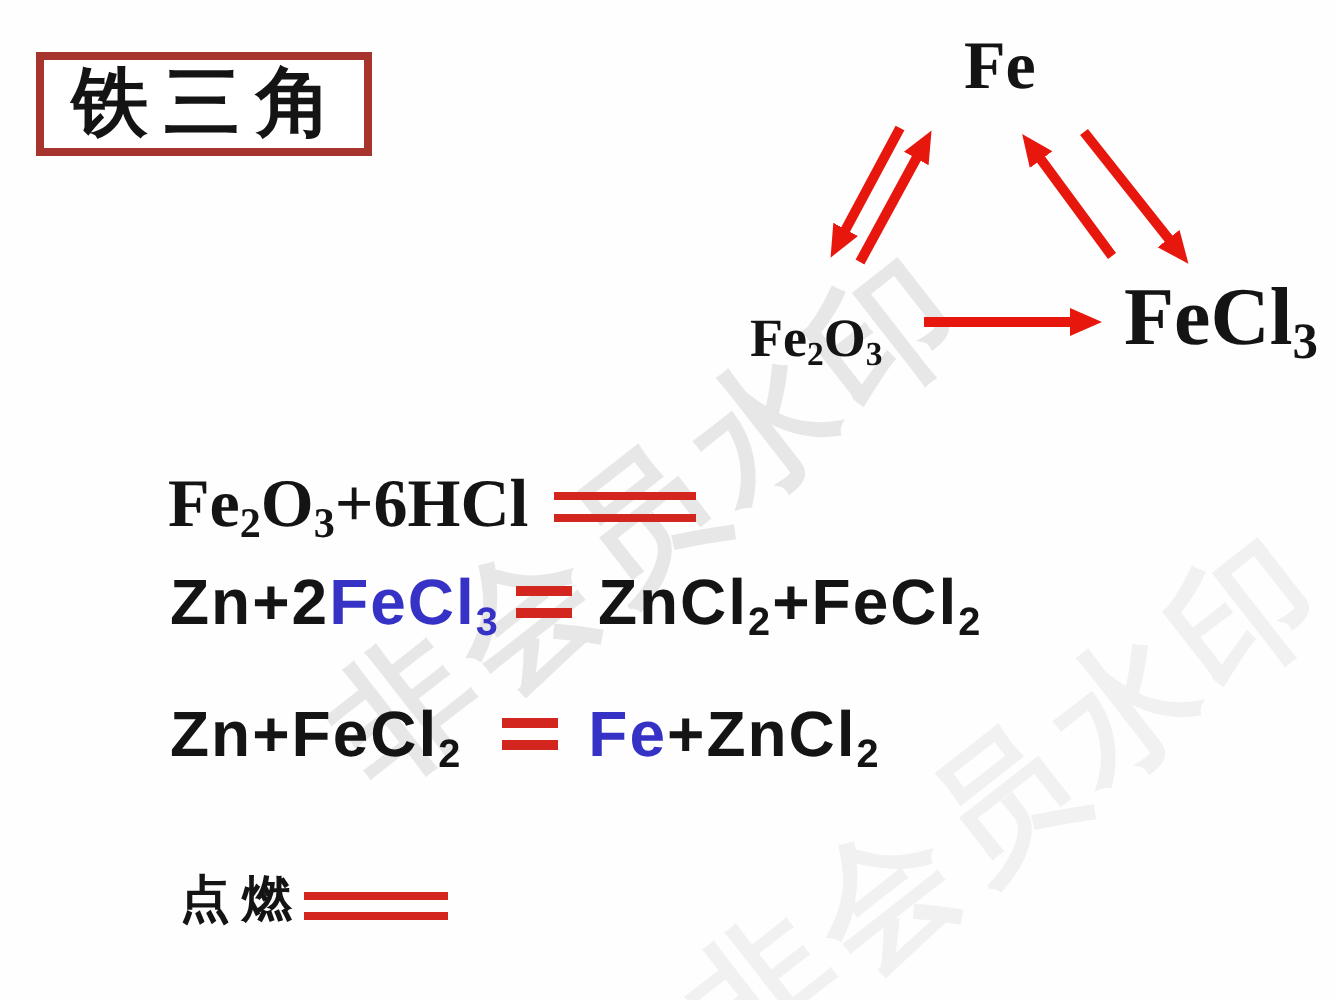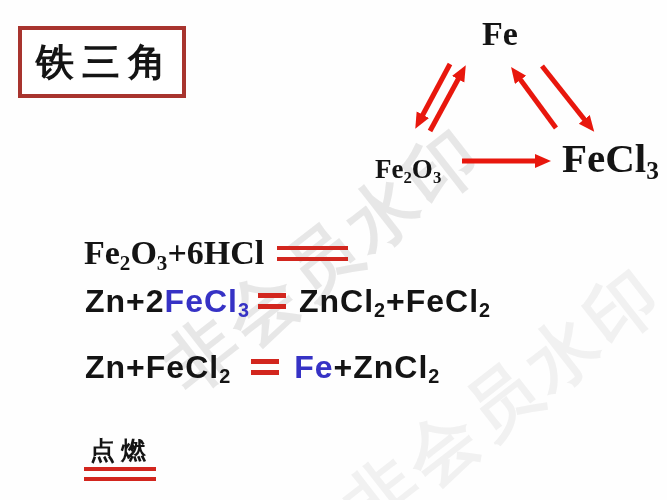--- a/index.html
+++ b/index.html
@@ -19,21 +19,21 @@
     position:absolute;font-size:70px;font-weight:bold;letter-spacing:6px;white-space:nowrap;
     color:var(--wm);opacity:.38;transform:rotate(-38deg);transform-origin:0 50%;
     font-family:"Liberation Sans","DejaVu Sans",sans-serif;pointer-events:none;user-select:none;
   }
   .wm1{left:175px;top:330px;}
   .wm2{left:355px;top:470px;opacity:.22;}
   
   .arrows{position:absolute;left:0;top:0;}
   
   .title-box{
-    position:absolute;left:18px;top:26px;width:168px;height:72px;box-sizing:border-box;
+    position:absolute;left:18px;top:26px;width:168px;height:52px;box-sizing:border-box;
     border:4px solid var(--borderred);background:#fff;
     display:flex;align-items:center;justify-content:center;
   }
   .title-text{font-size:38px;font-weight:bold;letter-spacing:8px;padding-left:6px;line-height:1;}
   
   .tri-node{position:absolute;font-weight:bold;line-height:1.1;white-space:nowrap;}
   .node-fe{left:482px;top:15px;font-size:34px;}
   .node-fe2o3{left:375px;top:136px;font-size:27px;margin-top:19px;}
   .node-fecl3{left:562px;top:136px;font-size:41px;}
   
@@ -48,21 +48,21 @@
   .eq4{left:82px;top:434px;font-size:34px;}
   .blue{color:var(--blue);}
   
   .dbl{display:inline-block;box-sizing:border-box;
        border-top:4px solid var(--eqred);border-bottom:4px solid var(--eqred);}
   .dbl.long{width:71px;height:15px;margin:0 3px 0 13px;}
   .dbl.short{width:28px;height:16px;border-top-width:5px;border-bottom-width:5px;}
   .eq2 .dbl.short{margin:0 13px 0 8px;}
   .eq3 .dbl.short{margin:0 15px 0 20px;}
   
-  .ignite{display:inline-flex;flex-direction:column;
+  .ignite{display:inline-flex;flex-direction:row;align-items:center;
           margin:0 14px 0 2px;position:relative;top:-15px;}
   .ignite-label{font-size:25px;font-weight:bold;letter-spacing:6px;line-height:1;margin-bottom:4px;padding-left:6px;}
   .ignite .dbl{width:72px;height:14px;margin:0;}
 </style>
 </head>
 <body>
 
 <div class="stage">
 
   <div class="wm wm1">非会员水印</div>

